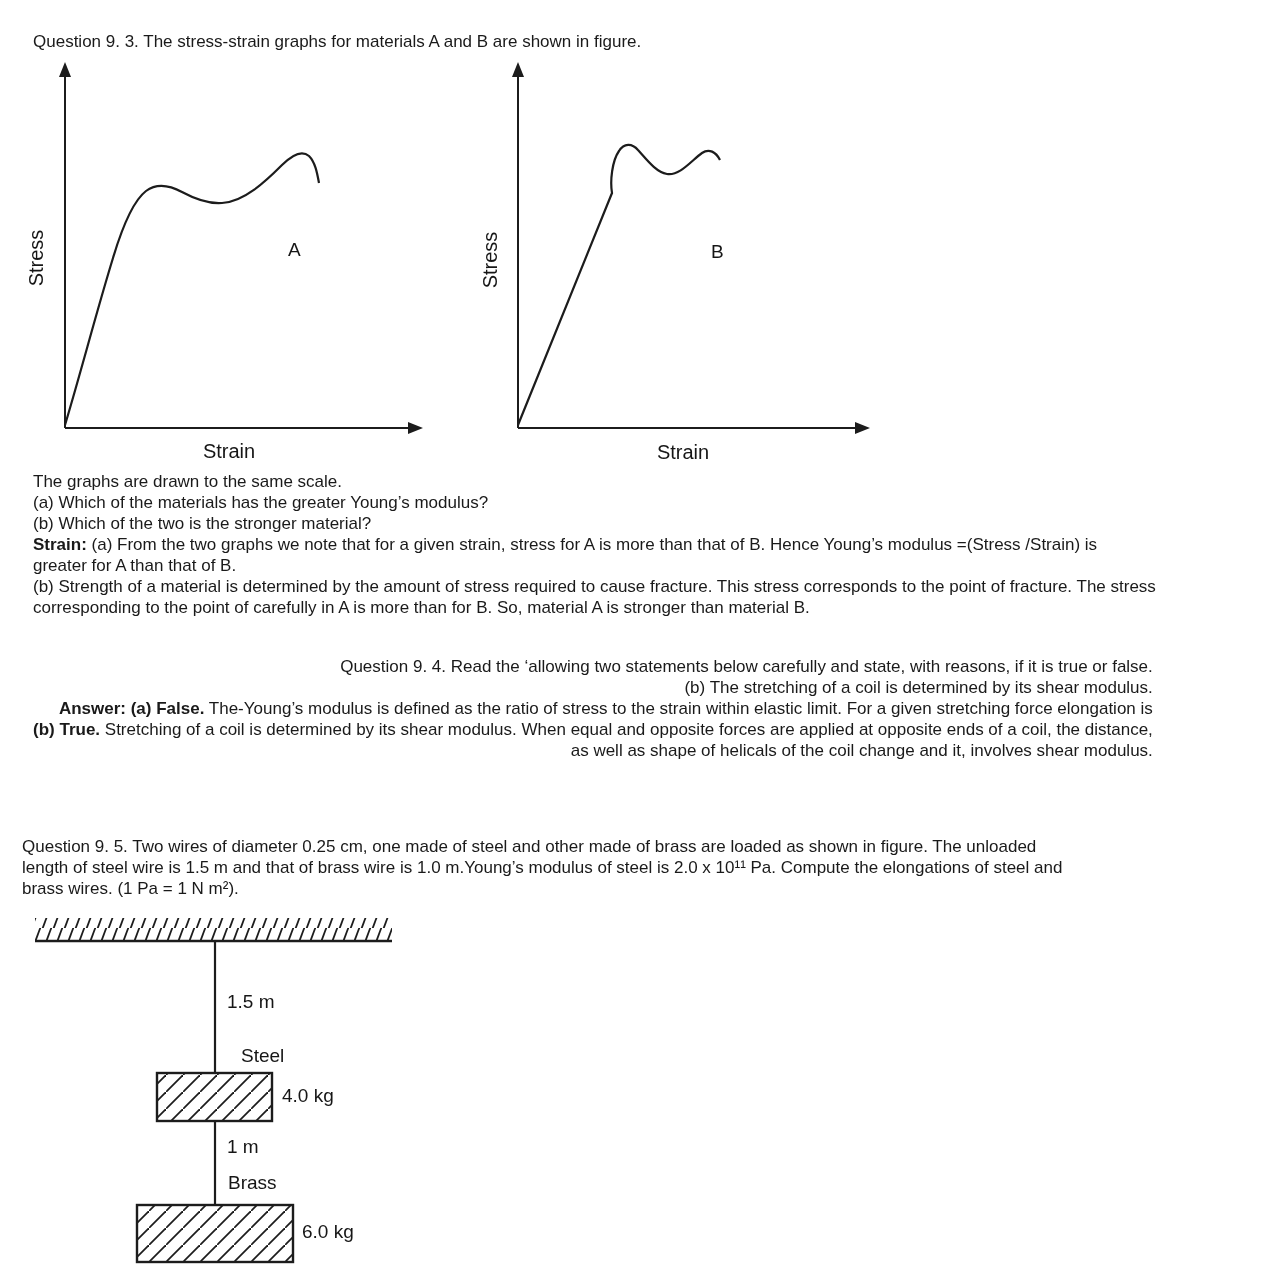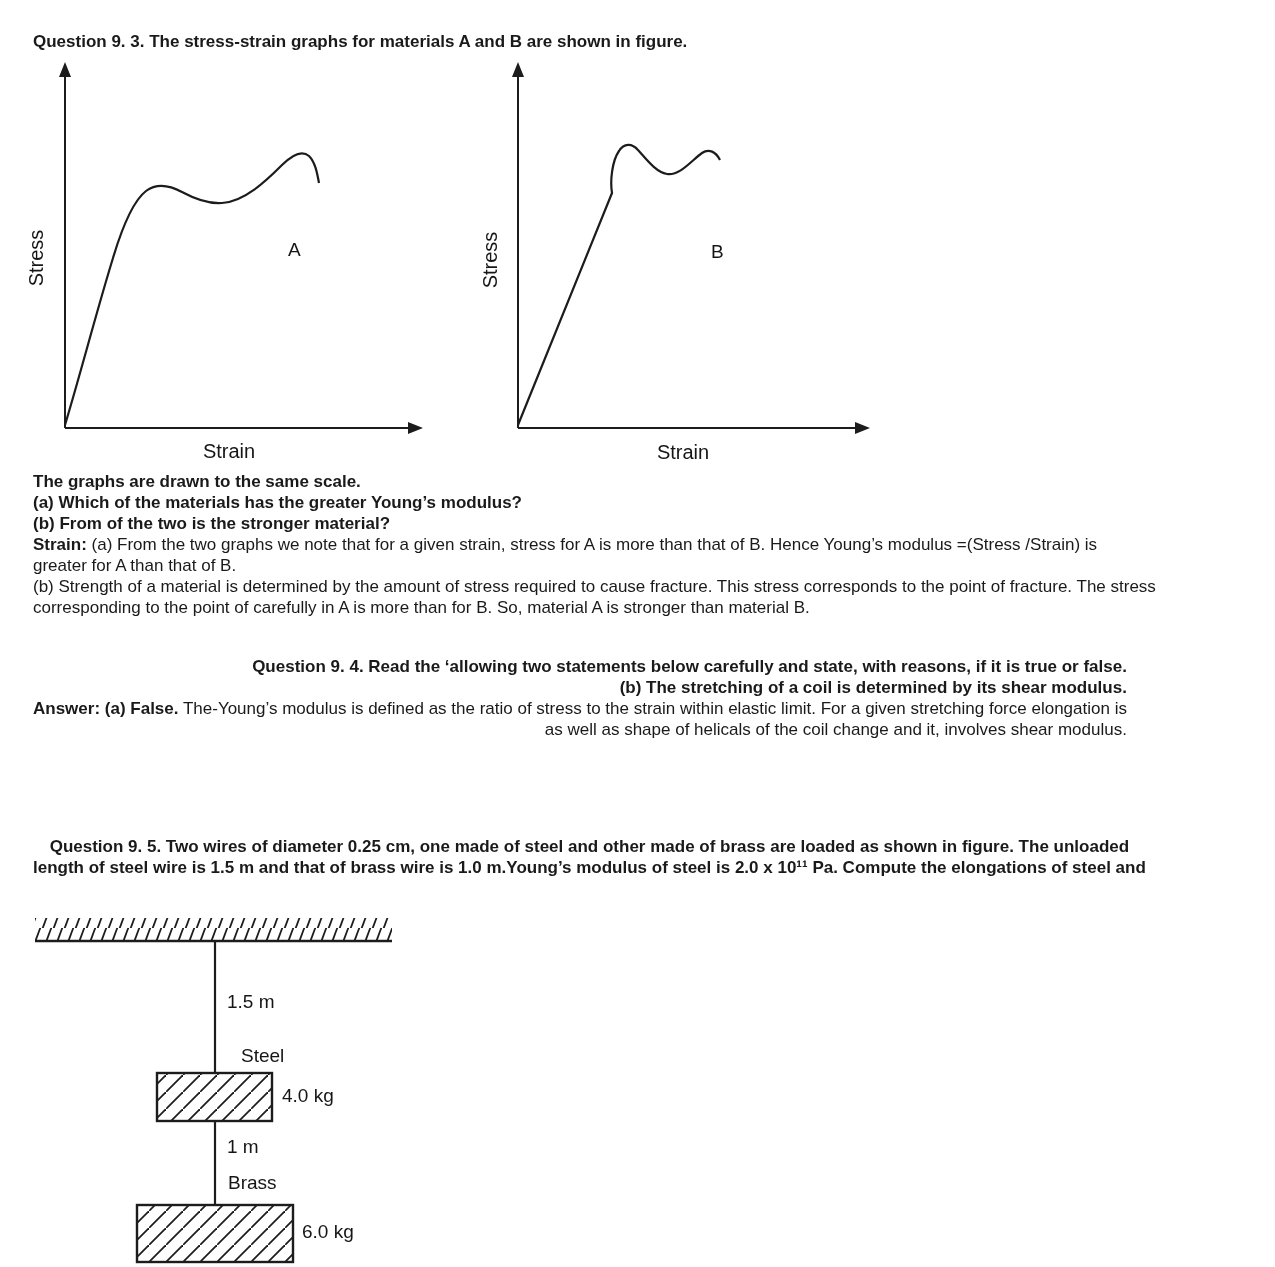--- a/index.html
+++ b/index.html
@@ -5,25 +5,25 @@
   html, body {
     margin: 0; padding: 0;
     background: #ffffff;
     width: 1275px; height: 1267px;
     overflow: hidden;
     font-family: "Liberation Sans", "DejaVu Sans", sans-serif;
     color: #1a1a1a;
   }
   .abs { position: absolute; }
   .line { font-size: 17px; line-height: 21px; white-space: nowrap; }
-  .b { font-weight: bold; }
+  .b { font-weight: normal; }
   #title { left: 33px; top: 31px; }
   #q3-text { left: 33px; top: 471px; }
   #q4-text { left: 33px; top: 656px; text-align: right; }
-  #q5-text { left: 33px; top: 836px; text-align: center; }
+  #q5-text { left: 22px; top: 836px; }
   #graph-a-svg { left: 25px; top: 58px; }
   #graph-b-svg { left: 475px; top: 58px; }
   #wires-figure-svg { left: 30px; top: 905px; }
   svg text {
     font-family: "Liberation Sans", "DejaVu Sans", sans-serif;
     fill: #161616;
   }
   .axis-label { font-size: 20px; }
   .curve-label { font-size: 19px; }
   .fig-label { font-size: 19px; }
@@ -55,37 +55,39 @@
   <polygon points="43,4 37,19 49,19" fill="#1c1c1c"></polygon>
   <polygon points="395,370 380,364 380,376" fill="#1c1c1c"></polygon>
   <text class="axis-label" transform="translate(22,202) rotate(-90)" text-anchor="middle">Stress</text>
   <text class="axis-label" x="208" y="401" text-anchor="middle">Strain</text>
   <text class="curve-label" x="236" y="200">B</text>
 </svg>
 
 <div id="q3-text" class="abs">
   <div class="line b">The graphs are drawn to the same scale.</div>
   <div class="line b">(a) Which of the materials has the greater Young’s modulus?</div>
-  <div class="line b">(b) From of the two is the stronger material?</div>
+  <div class="line b">(b) Which of the two is the stronger material?</div>
   <div class="line"><b>Strain:</b> <span>(a) From the two graphs we note that for a given strain, stress for A is more than that of B. Hence Young’s modulus =(Stress /Strain) is</span></div>
   <div class="line">greater for A than that of B.</div>
   <div class="line">(b) Strength of a material is determined by the amount of stress required to cause fracture. This stress corresponds to the point of fracture. The stress</div>
   <div class="line">corresponding to the point of carefully in A is more than for B. So, material A is stronger than material B.</div>
 </div>
 
 <div id="q4-text" class="abs">
   <div class="line b">Question 9. 4. Read the ‘allowing two statements below carefully and state, with reasons, if it is true or false.</div>
   <div class="line b">(b) The stretching of a coil is determined by its shear modulus.</div>
   <div class="line"><b>Answer: (a) False.</b> <span>The-Young’s modulus is defined as the ratio of stress to the strain within elastic limit. For a given stretching force elongation is</span></div>
+  <div class="line"><b>(b) True.</b> <span>Stretching of a coil is determined by its shear modulus. When equal and opposite forces are applied at opposite ends of a coil, the distance,</span></div>
   <div class="line">as well as shape of helicals of the coil change and it, involves shear modulus.</div>
 </div>
 
 <div id="q5-text" class="abs">
   <div class="line b">Question 9. 5. Two wires of diameter 0.25 cm, one made of steel and other made of brass are loaded as shown in figure. The unloaded</div>
   <div class="line b">length of steel wire is 1.5 m and that of brass wire is 1.0 m.Young’s modulus of steel is 2.0 x 10¹¹ Pa. Compute the elongations of steel and</div>
+  <div class="line b">brass wires. (1 Pa = 1 N m²).</div>
 </div>
 
 <svg id="wires-figure-svg" class="abs" width="420" height="362">
   <defs>
     <pattern id="ceilHatch" width="11" height="23" patternUnits="userSpaceOnUse">
       <line x1="1" y1="25" x2="11" y2="-2" stroke="#1c1c1c" stroke-width="1.8"></line>
     </pattern>
     <pattern id="blockHatch" width="17" height="17" patternUnits="userSpaceOnUse">
       <line x1="-1" y1="18" x2="18" y2="-1" stroke="#1c1c1c" stroke-width="1.8"></line>
     </pattern>

